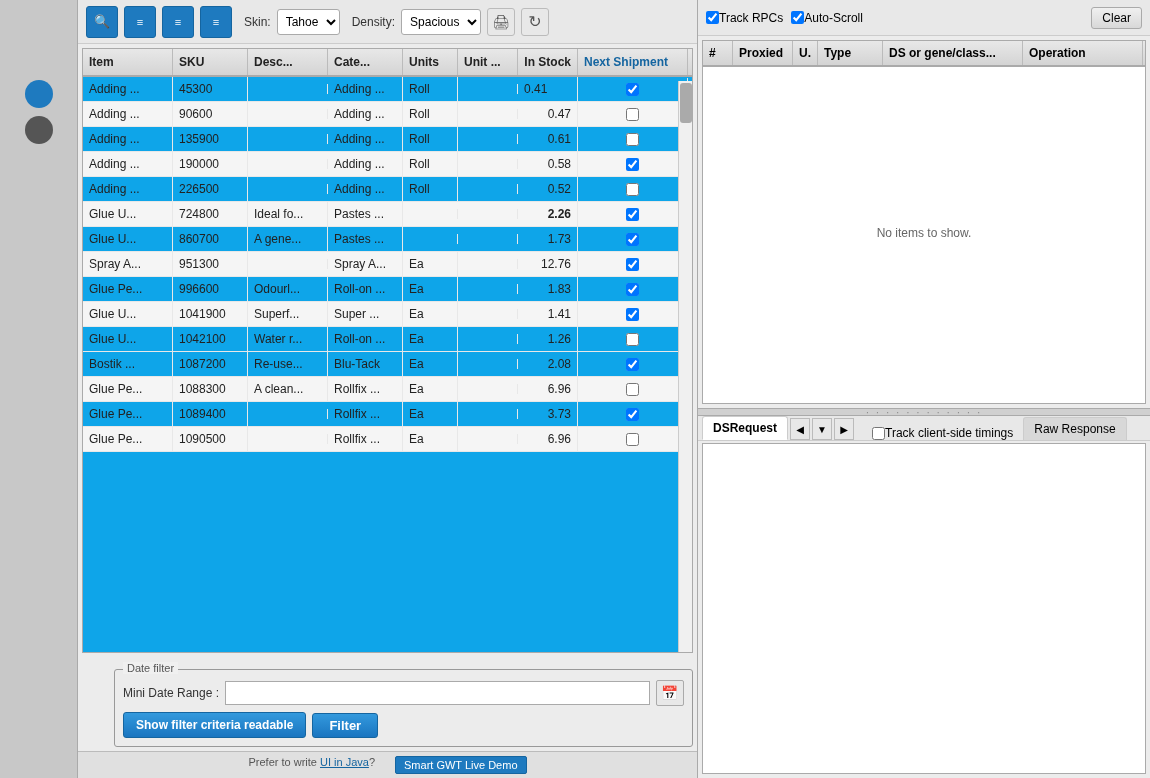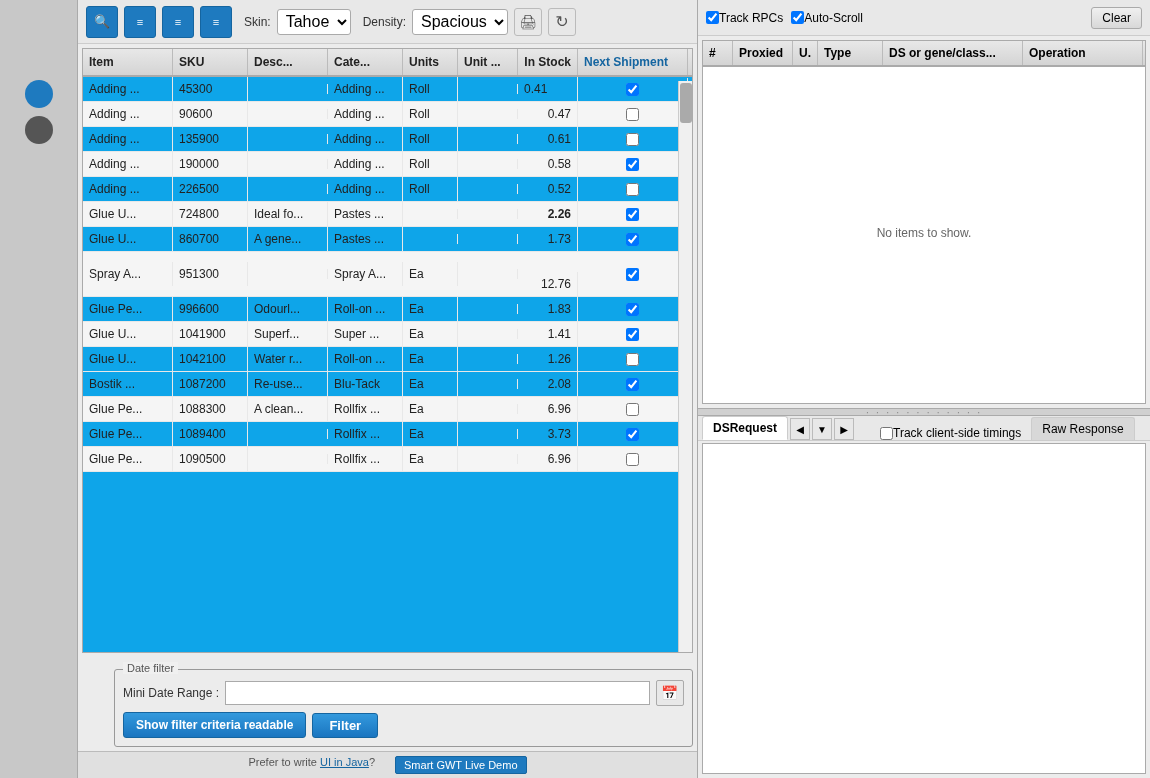--- a/index.html
+++ b/index.html
@@ -57,21 +57,21 @@
       color: white;
       font-size: 13px;
     }
     .toolbar-label {
       font-size: 12px;
       color: #333;
       margin-left: 6px;
     }
     .toolbar-select {
       height: 26px;
-      font-size: 16px;
+      font-size: 12px;
       border: 1px solid #aaa;
       border-radius: 3px;
       background: white;
       padding: 0 4px;
     }
     .toolbar-icon-btn {
       width: 28px;
       height: 28px;
       background: transparent;
       border: 1px solid #bbb;
@@ -514,21 +514,21 @@
         <input type="checkbox" checked="" style="cursor: pointer;">
       </div>
     </div>
         <div class="grid-row alt">
       <div class="grid-cell col-item" style="color:#222;">Spray A...</div>
       <div class="grid-cell col-sku">951300</div>
       <div class="grid-cell col-desc"></div>
       <div class="grid-cell col-cate">Spray A...</div>
       <div class="grid-cell col-units">Ea</div>
       <div class="grid-cell col-unit2"></div>
-      <div class="grid-cell col-stock" style="margin-top:20px;">12.76</div>
+      <div class="grid-cell col-stock" style="">12.76</div>
       <div class="grid-cell col-next checkbox-cell">
         <input type="checkbox" checked="" style="cursor: pointer;">
       </div>
     </div>
         <div class="grid-row">
       <div class="grid-cell col-item" style="color:#222;">Glue Pe...</div>
       <div class="grid-cell col-sku">996600</div>
       <div class="grid-cell col-desc">Odourl...</div>
       <div class="grid-cell col-cate">Roll-on ...</div>
       <div class="grid-cell col-units">Ea</div>
@@ -673,21 +673,21 @@
     <span class="h-divider-dots">· · · · · · · · · · · ·</span>
   </div>
 
   <div style="display:flex;flex-direction:column;flex:1;overflow:hidden;">
     <div class="bottom-tabs">
       <div class="bottom-tab active">DSRequest</div>
       <div class="tab-nav-btn">◀</div>
       <div class="tab-nav-btn">▼</div>
       <div class="tab-nav-btn">▶</div>
 
-      <label class="checkbox-label" style="margin-left:24px;align-items:flex-end;">
+      <label class="checkbox-label" style="margin-left:16px;align-items:flex-end;">
         <input type="checkbox" style="">
         <span>Track client-side timings</span>
       </label>
 
       <div class="bottom-tab" style="margin-left:8px;">Raw Response</div>
     </div>
 
     <div class="bottom-content">
     </div>
   </div>

